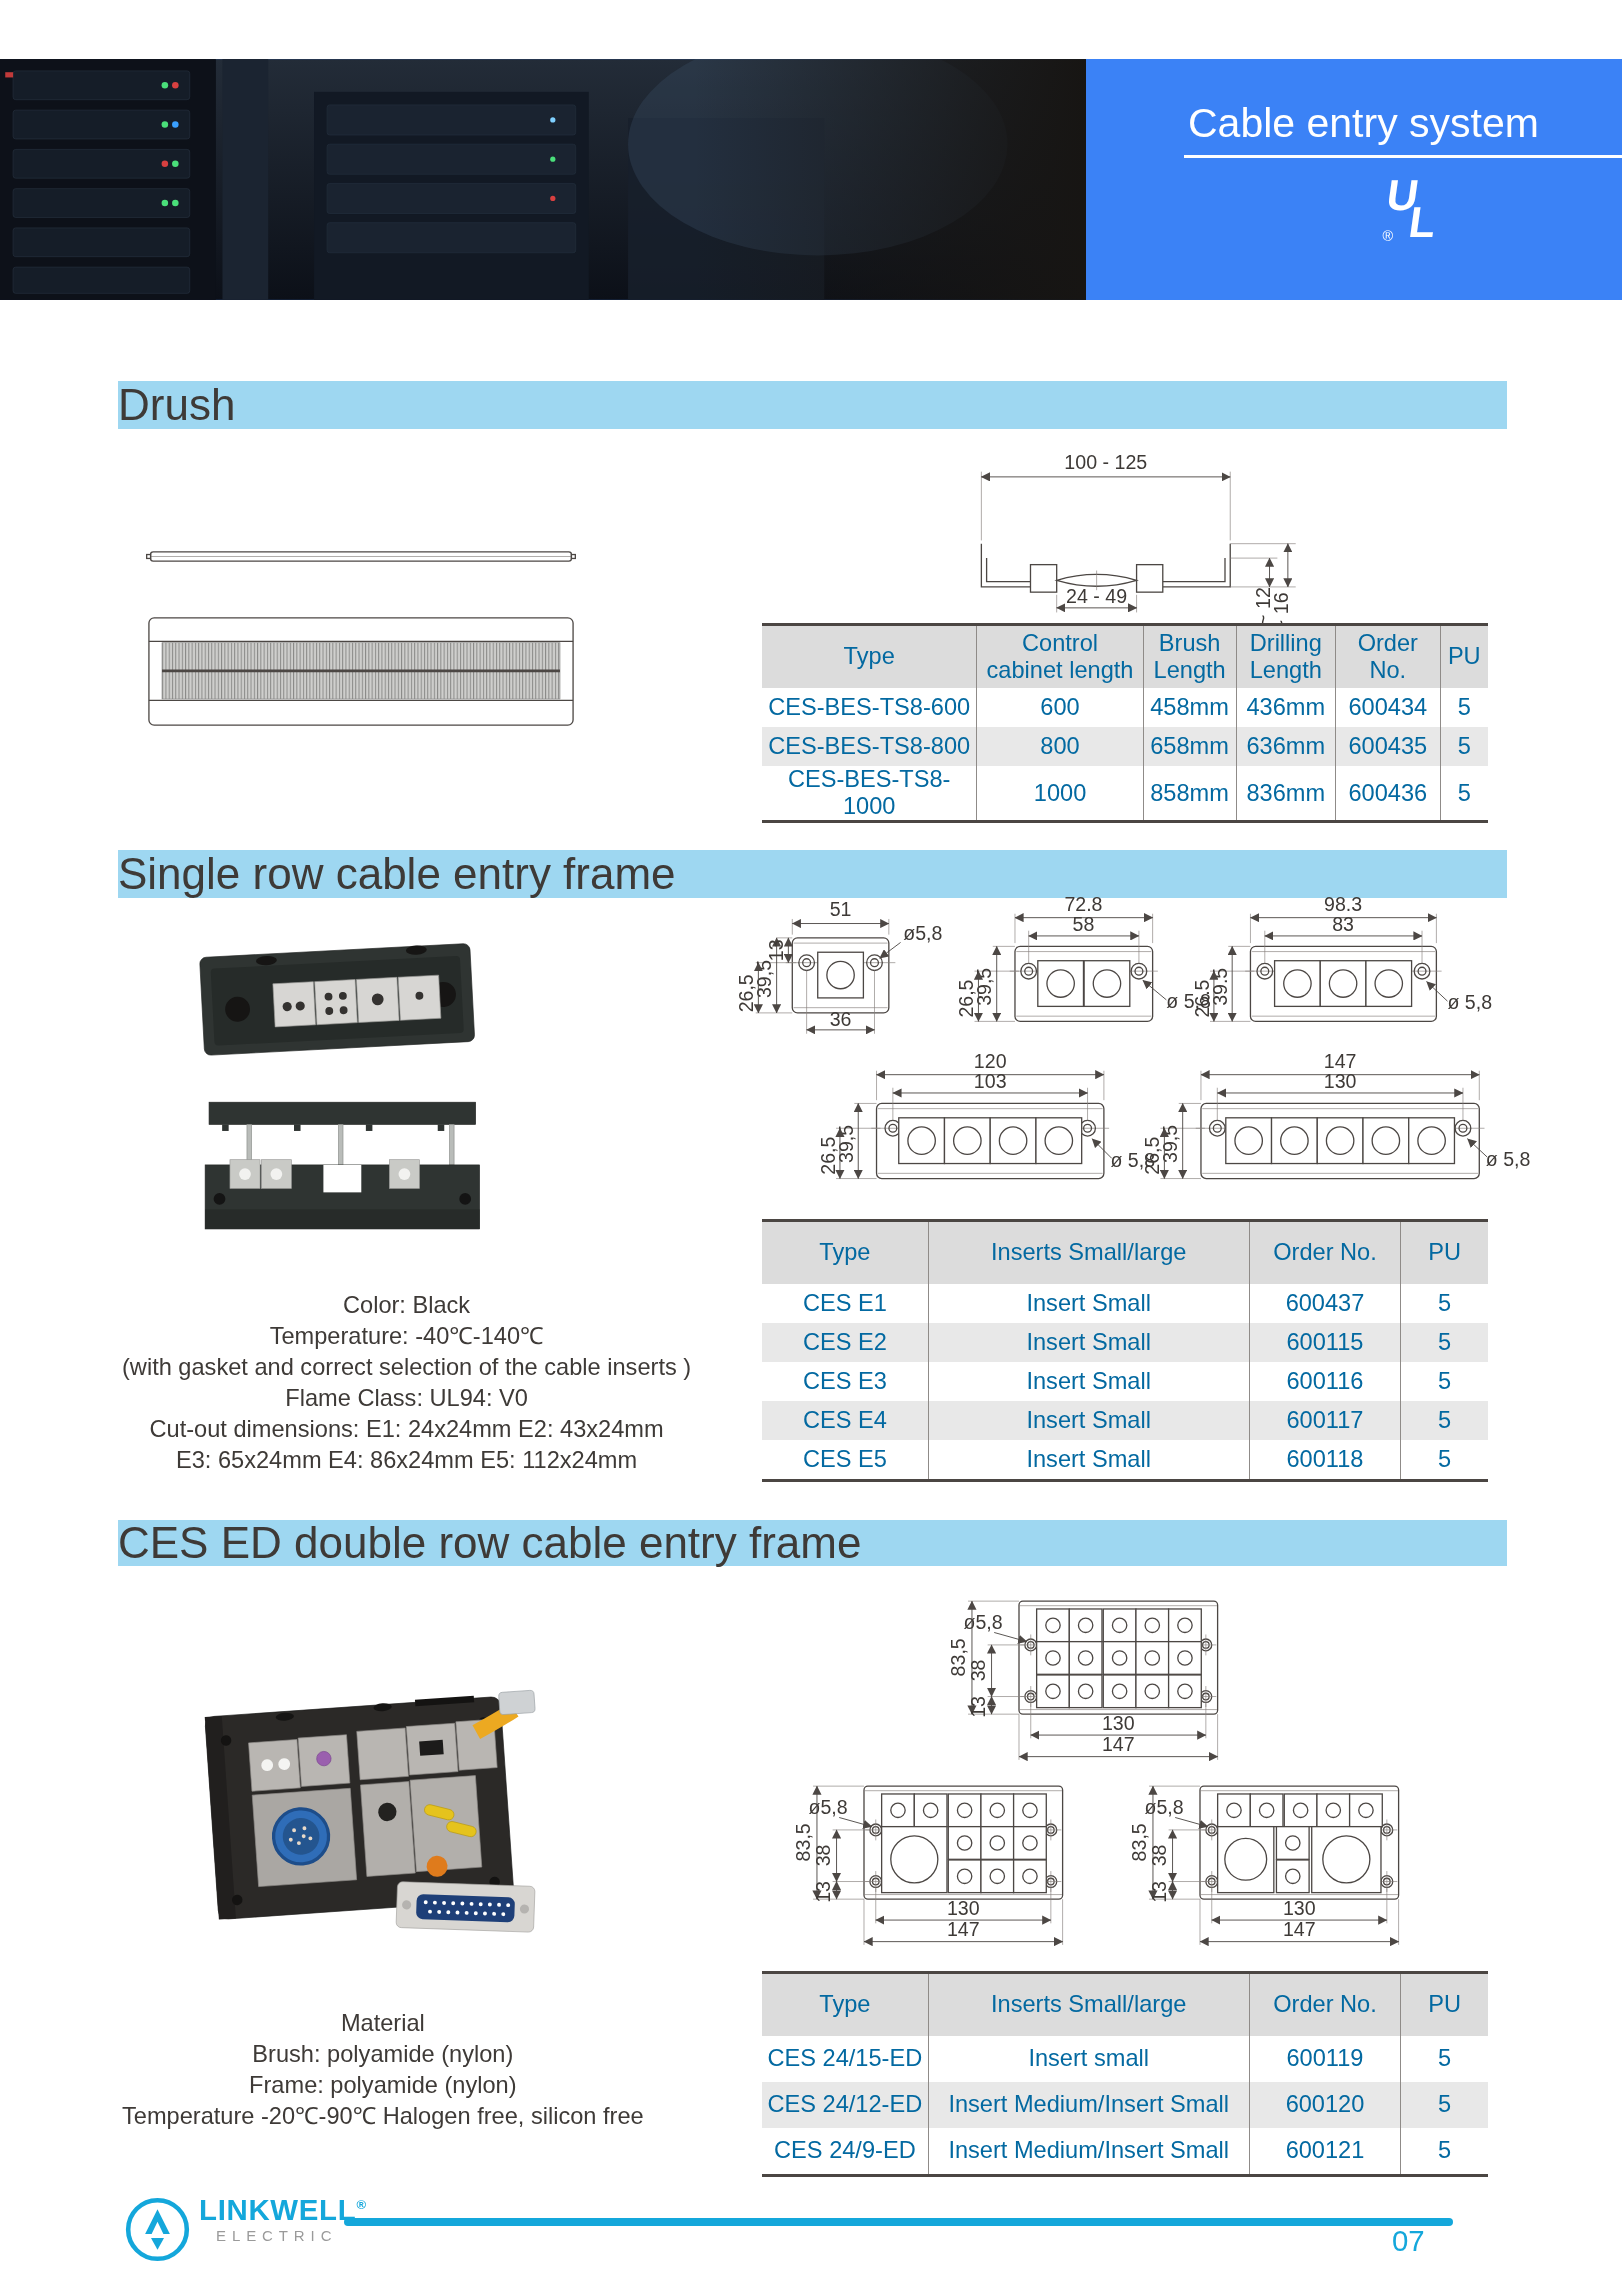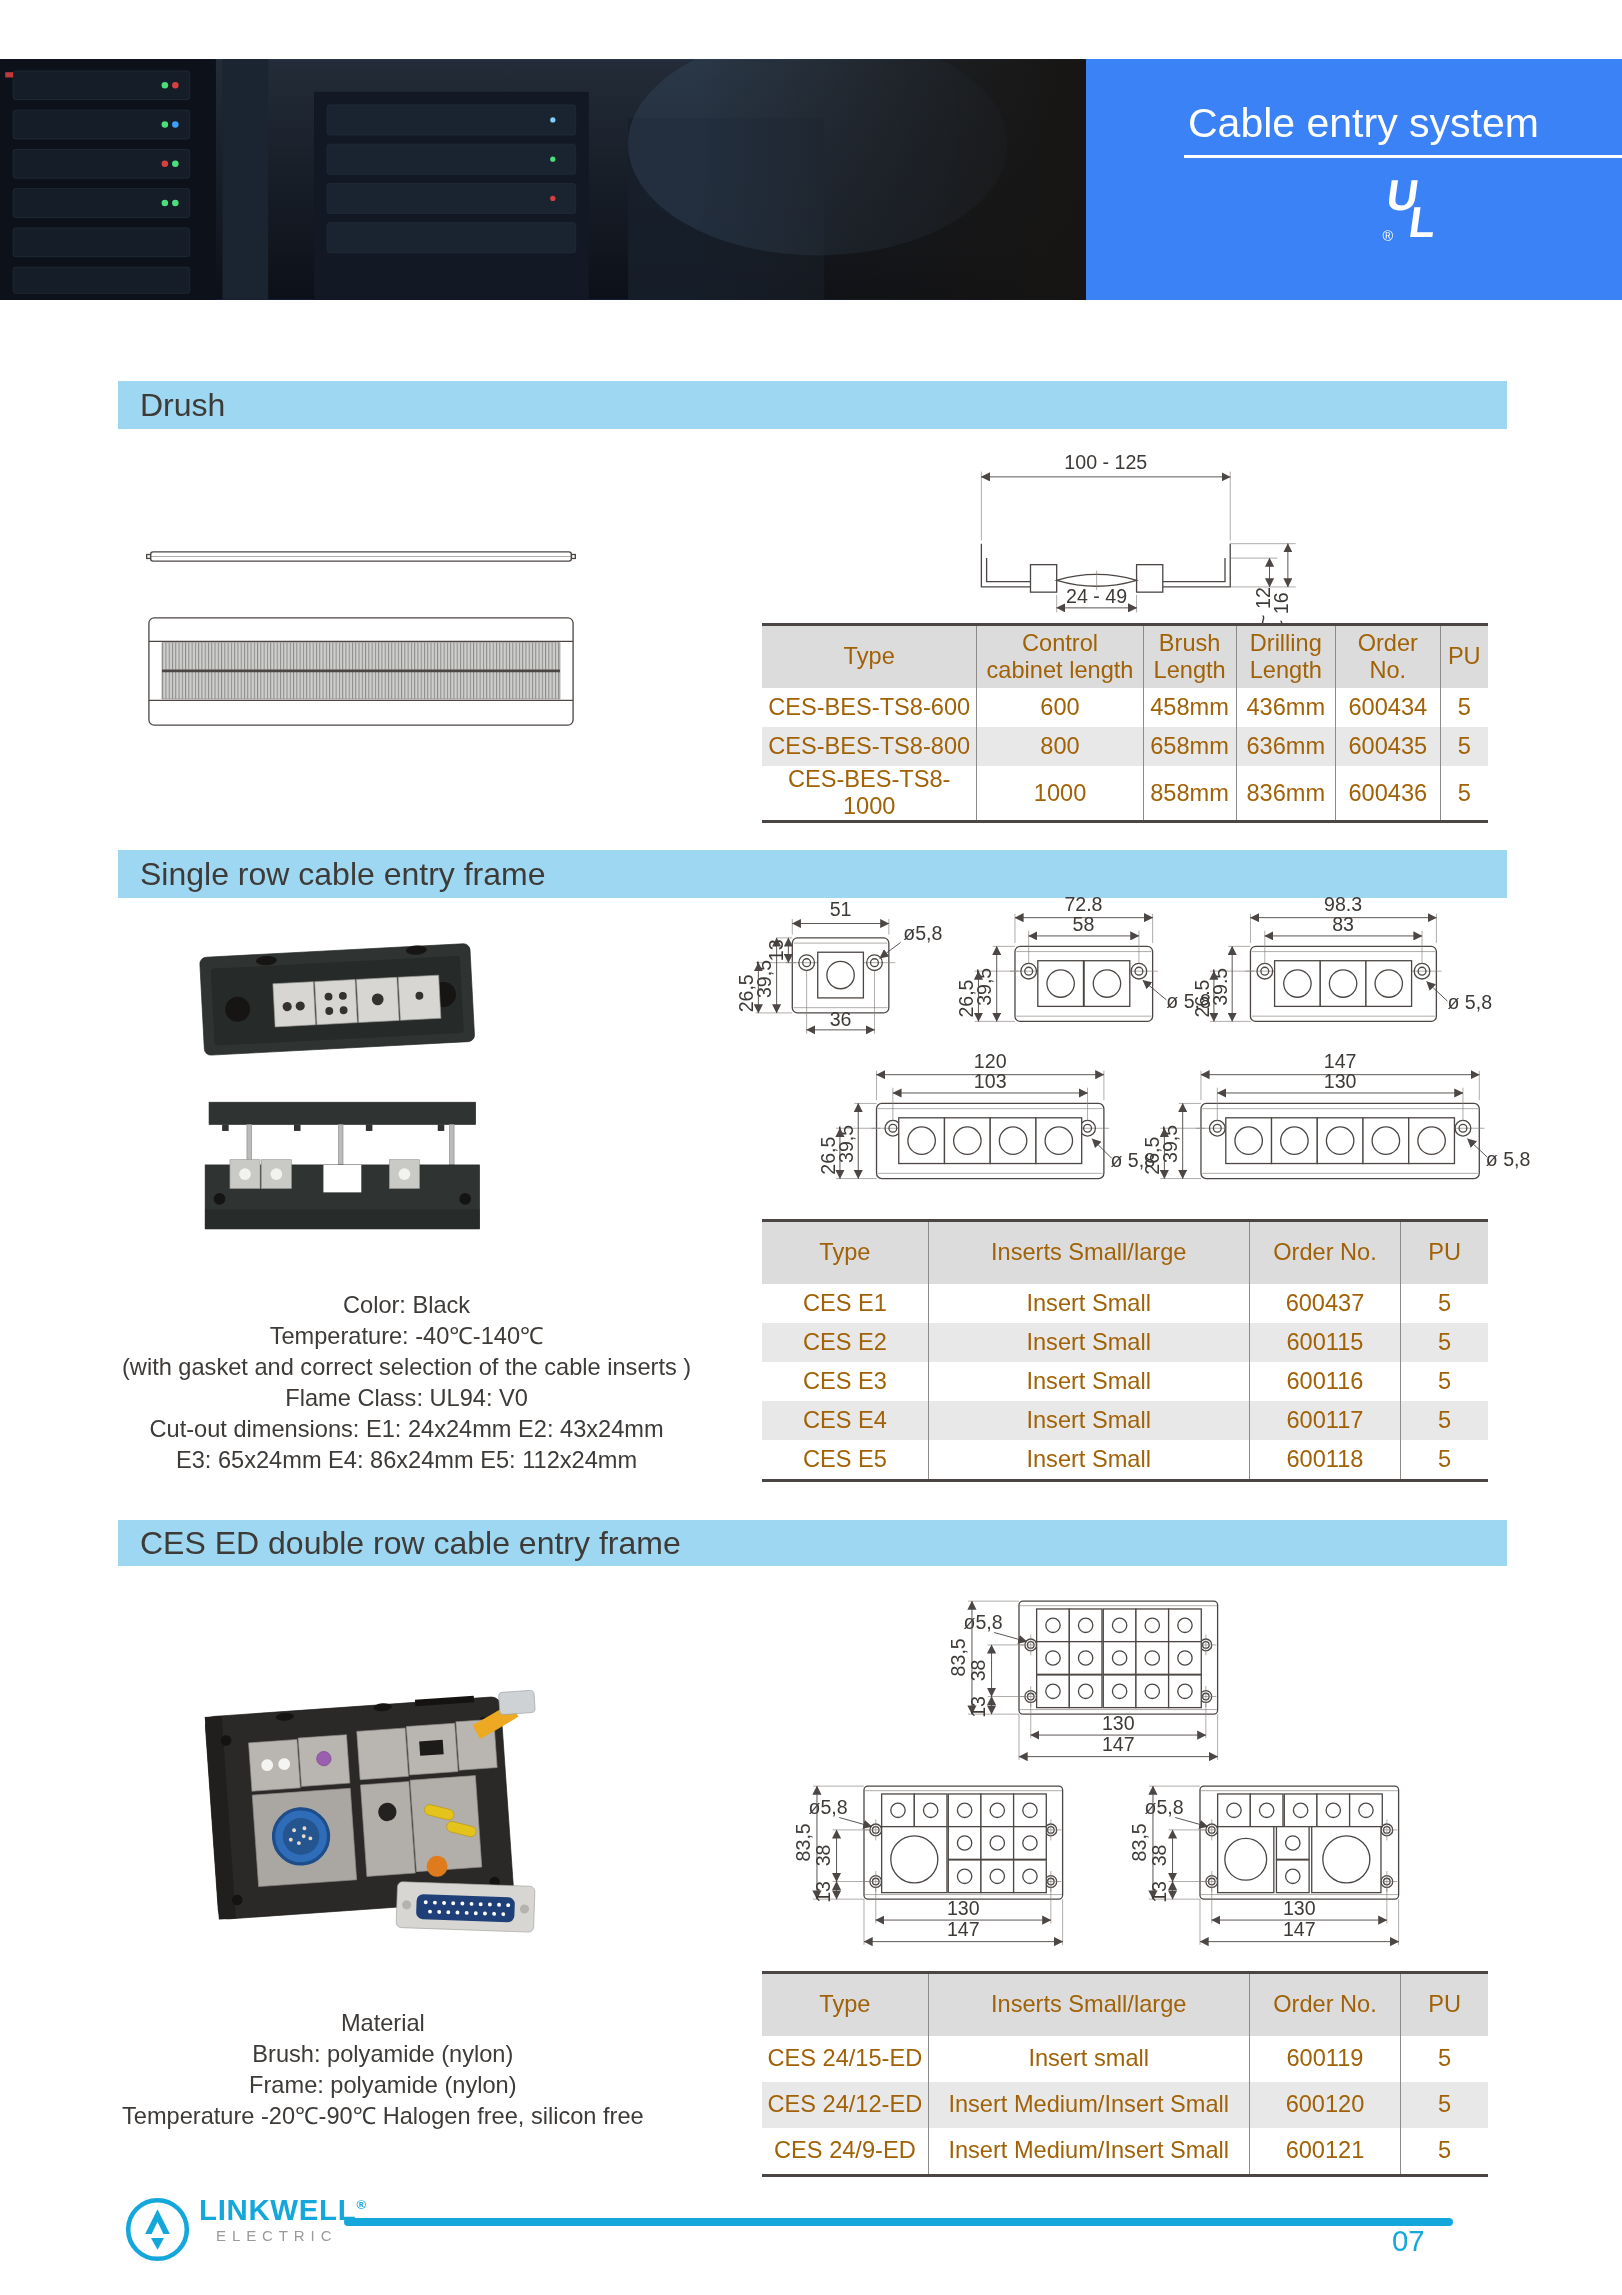--- a/index.html
+++ b/index.html
@@ -1,35 +1,35 @@
 <!DOCTYPE html>
 <html style="font-size:10.5px"><head>
 <meta charset="utf-8">
 <style>
   html,body{margin:0;padding:0;background:#9c9c9c;}
   .page{position:relative;width:1623px;height:2295px;background:#ffffff;
         font-family:"Liberation Sans",sans-serif;color:#3e3a37;overflow:hidden;}
   .abs{position:absolute;}
-  .bar{background:#9ed7f1;color:#3e3a37;font-size:32px;display:flex;align-items:center;
-       padding-left:22px;box-sizing:border-box;}
+  .bar{background:#9ed7f1;color:#3e3a37;font-size:44px;display:flex;align-items:center;
+       box-sizing:border-box;}
   .spec{font-size:23.6px;color:#3e3a37;line-height:31px;white-space:nowrap;text-align:center;}
   .banner{background:#3b82f6;}
   .banner-title{color:#ffffff;font-size:41px;white-space:nowrap;}
   .banner-rule{background:#ffffff;height:2.6px;}
   svg.drw{overflow:visible;}
   svg text{font-family:"Liberation Sans",sans-serif;}
   .dt{font-size:30px;fill:#3e3a37;text-anchor:middle;}
   .dts{font-size:30px;fill:#3e3a37;text-anchor:start;}
   .cl{stroke:#4c4744;stroke-width:2;fill:none;}
   .clw{stroke:#4c4744;stroke-width:2;fill:#ffffff;}
   .dim{stroke:#4c4744;stroke-width:1.4;fill:none;}
   .thin{stroke:#85807c;stroke-width:1;fill:none;}
   table.spec-table{border-collapse:collapse;width:100%;table-layout:fixed;
     border-top:3.9px solid #4b4643;border-bottom:3.9px solid #4b4643;
-    font-size:23.6px;color:#a16207;}
+    font-size:23.6px;color:#0369a1;}
   table.spec-table th,table.spec-table td{border-left:1.3px solid #8f8b88;text-align:center;
     vertical-align:middle;padding:0 3.9px;font-weight:400;line-height:1.15;}
   table.spec-table th:first-child,table.spec-table td:first-child{border-left:none;}
   table.spec-table thead th{background:#dcdcdc;height:62px;}
   table.spec-table tbody tr:nth-child(even) td{background:#e8e8e8;}
   .t1 tbody td{height:39px;}
   .t2 tbody td{height:39px;}
   .t3 tbody td{height:46px;}
   .brand{color:#14a7db;font-size:29.4px;font-weight:bold;letter-spacing:0.7px;}
   .brand sup{font-size:13px;}

